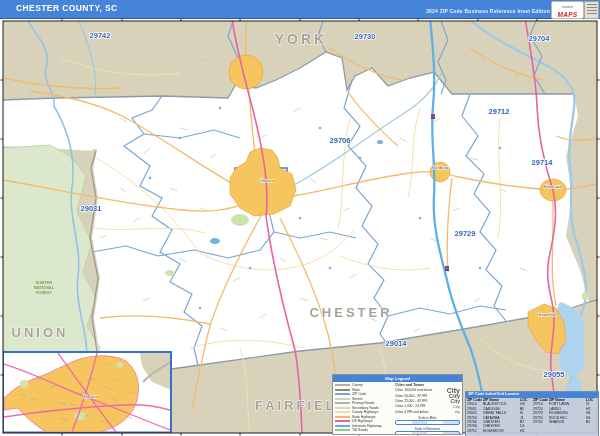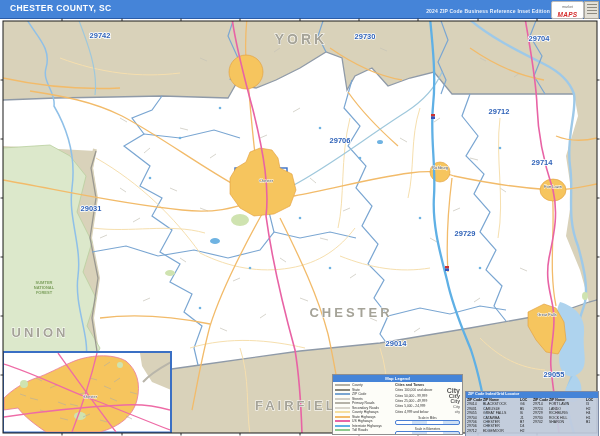--- a/index.html
+++ b/index.html
@@ -1,21 +1,21 @@
 <!DOCTYPE html>
 <html><head>
 <meta charset="utf-8">
 <style>
   html,body{margin:0;padding:0;background:#ffffff;}
   body{font-family:"Liberation Sans", sans-serif;}
   #stage{position:relative;width:600px;height:436px;background:#fff;overflow:hidden;}
 
   
   #hdr{position:absolute;left:0;top:0;width:600px;height:18px;background:#4584d8;border-bottom:1px solid #2a5ca8;}
-  #hdr .title{position:absolute;left:10px;top:3px;font-size:8.5px;font-weight:bold;color:#fff;letter-spacing:.4px;}
+  #hdr .title{position:absolute;left:16px;top:3px;font-size:8.5px;font-weight:bold;color:#fff;letter-spacing:.4px;}
   #hdr .edition{position:absolute;right:50px;top:8px;font-size:5px;font-weight:bold;color:#eaf1fc;letter-spacing:.2px;}
   #logo{position:absolute;right:16px;top:1px;width:31px;height:16px;background:#fff;border:1px solid #b9b9b9;border-radius:2px;text-align:center;line-height:7px;}
   #logo .l1{display:block;font-size:3.5px;color:#666;margin-top:1.5px;}
   #logo .l2{display:block;font-size:6.5px;font-weight:bold;color:#d42a2a;font-style:italic;letter-spacing:.3px;}
   #logobox{position:absolute;right:1px;top:1px;width:13px;height:16px;background:#e3e0d7;border:1px solid #a9a69c;}
   #logobox i{display:block;height:1px;background:#8d8a80;margin:2px 1.5px 0 1.5px;}
 
   
   #mapwrap{position:absolute;left:0;top:18px;width:600px;height:418px;}
   svg text{font-family:"Liberation Sans", sans-serif;}

